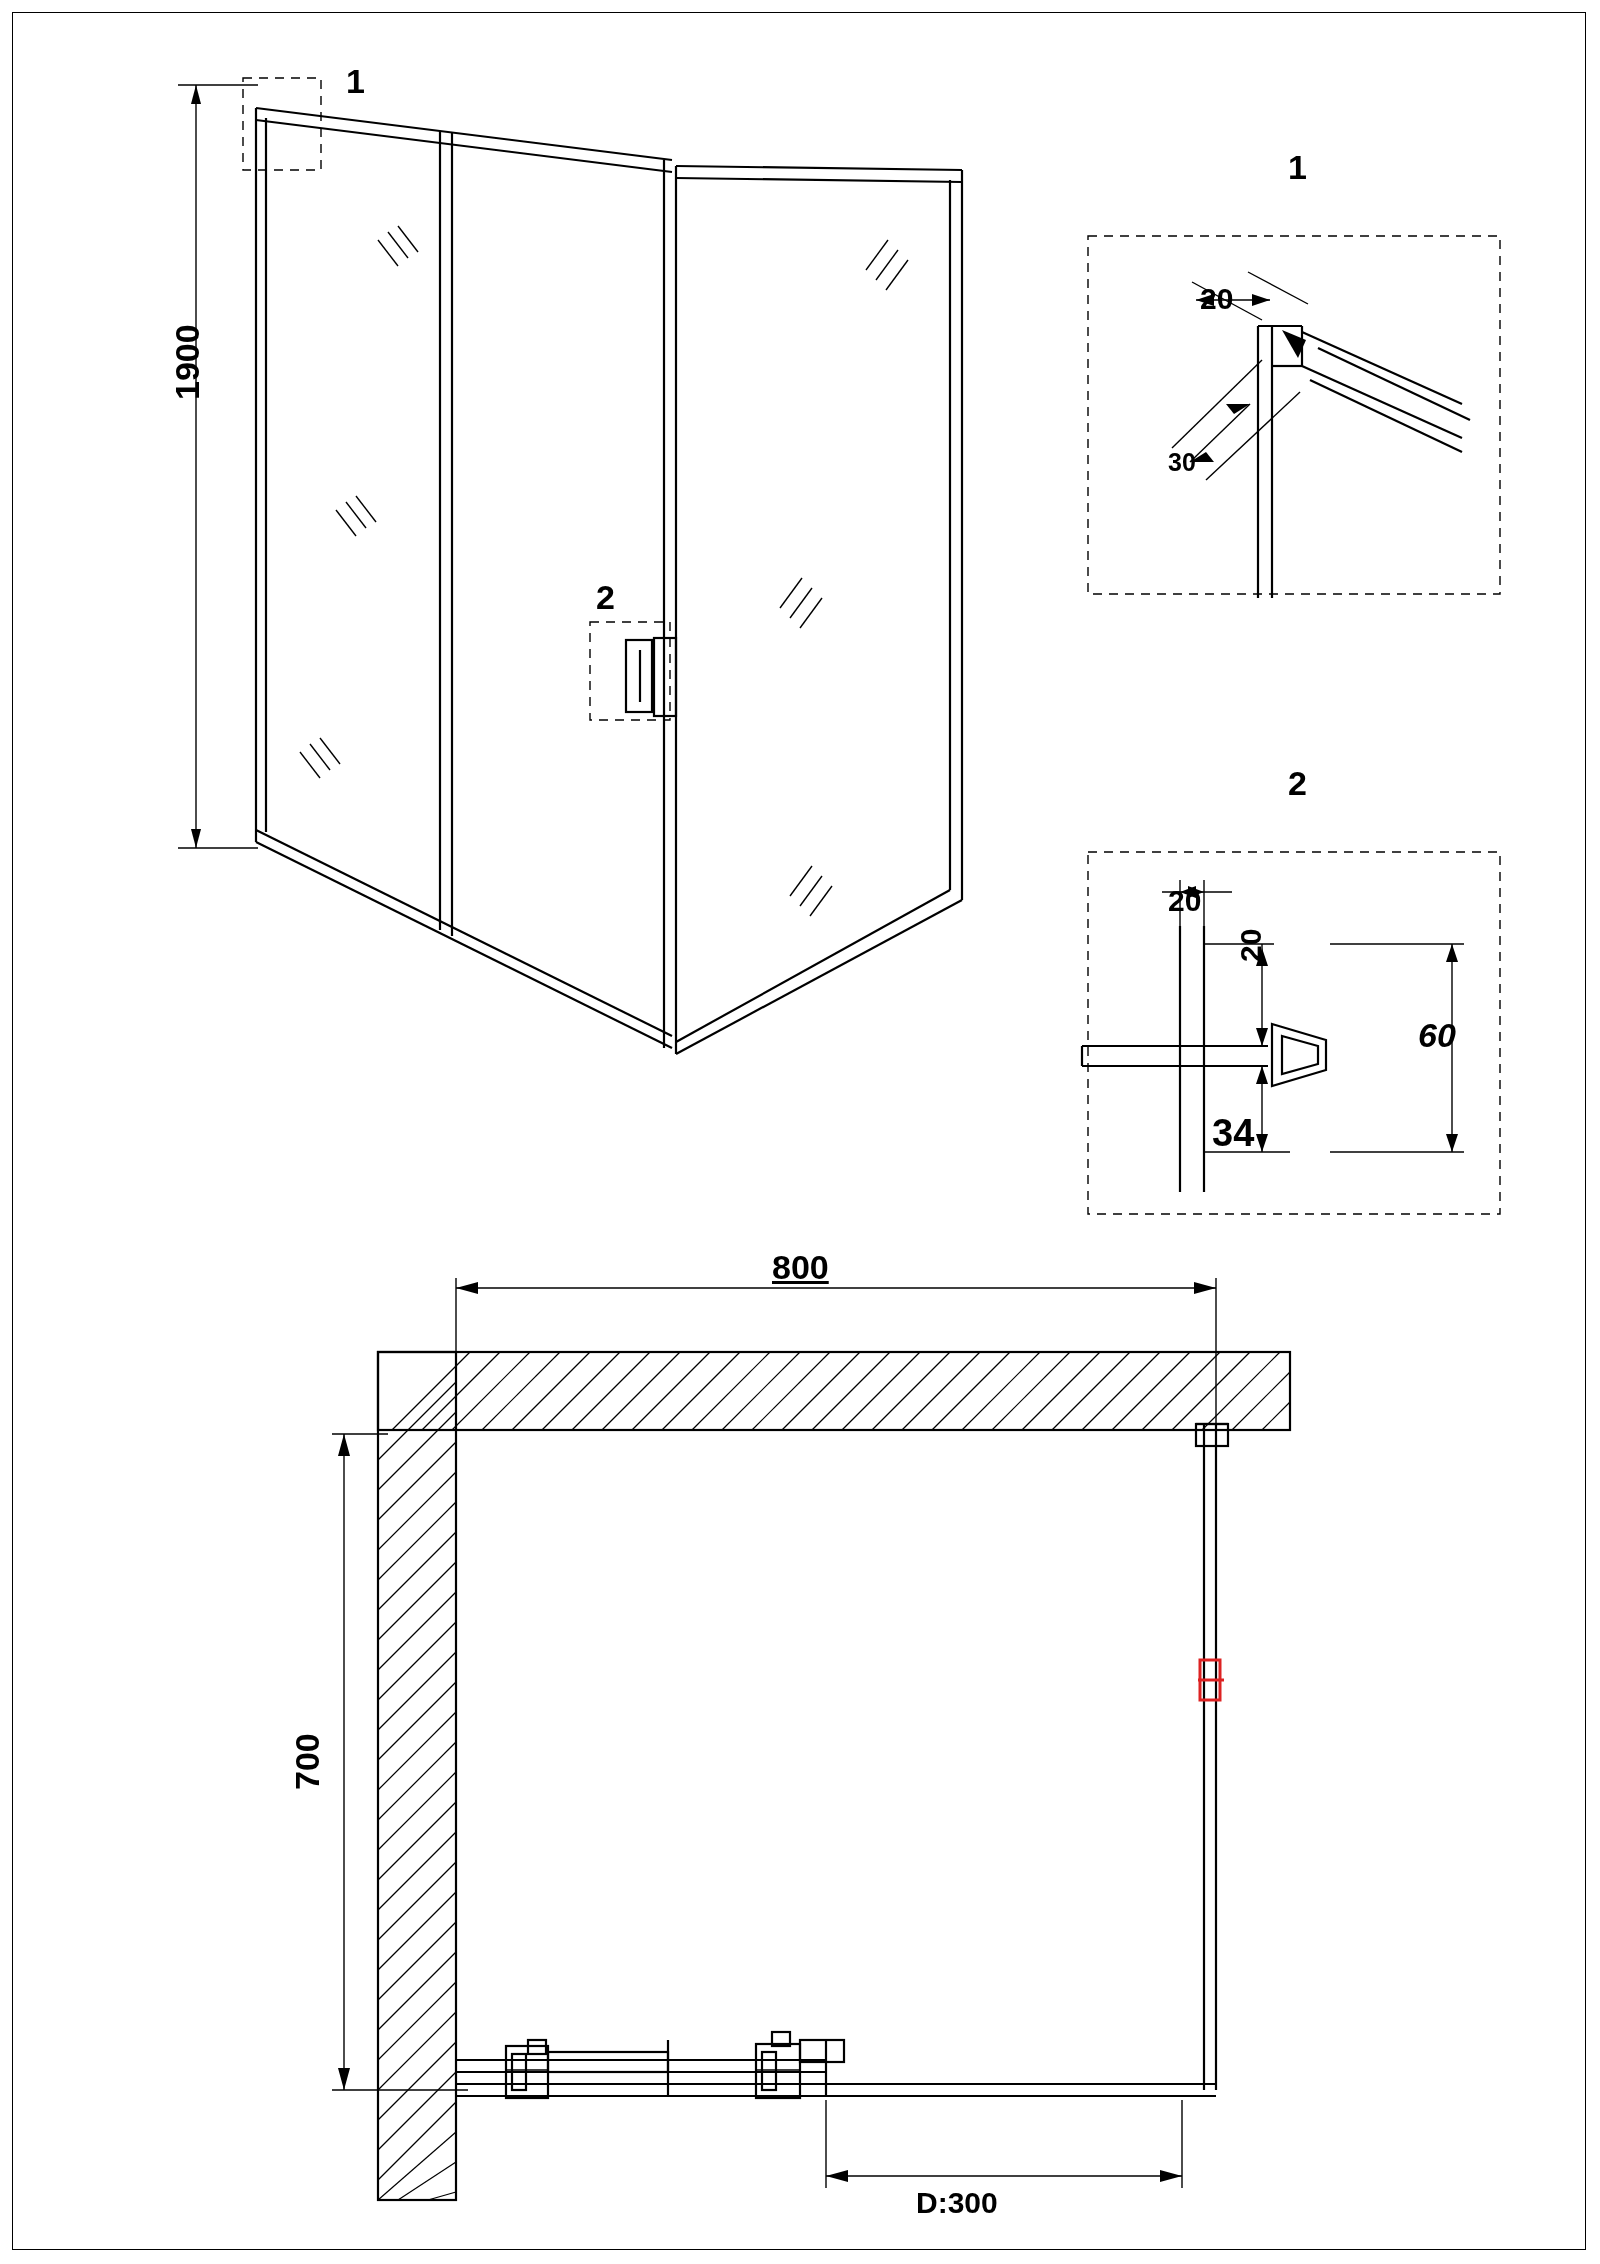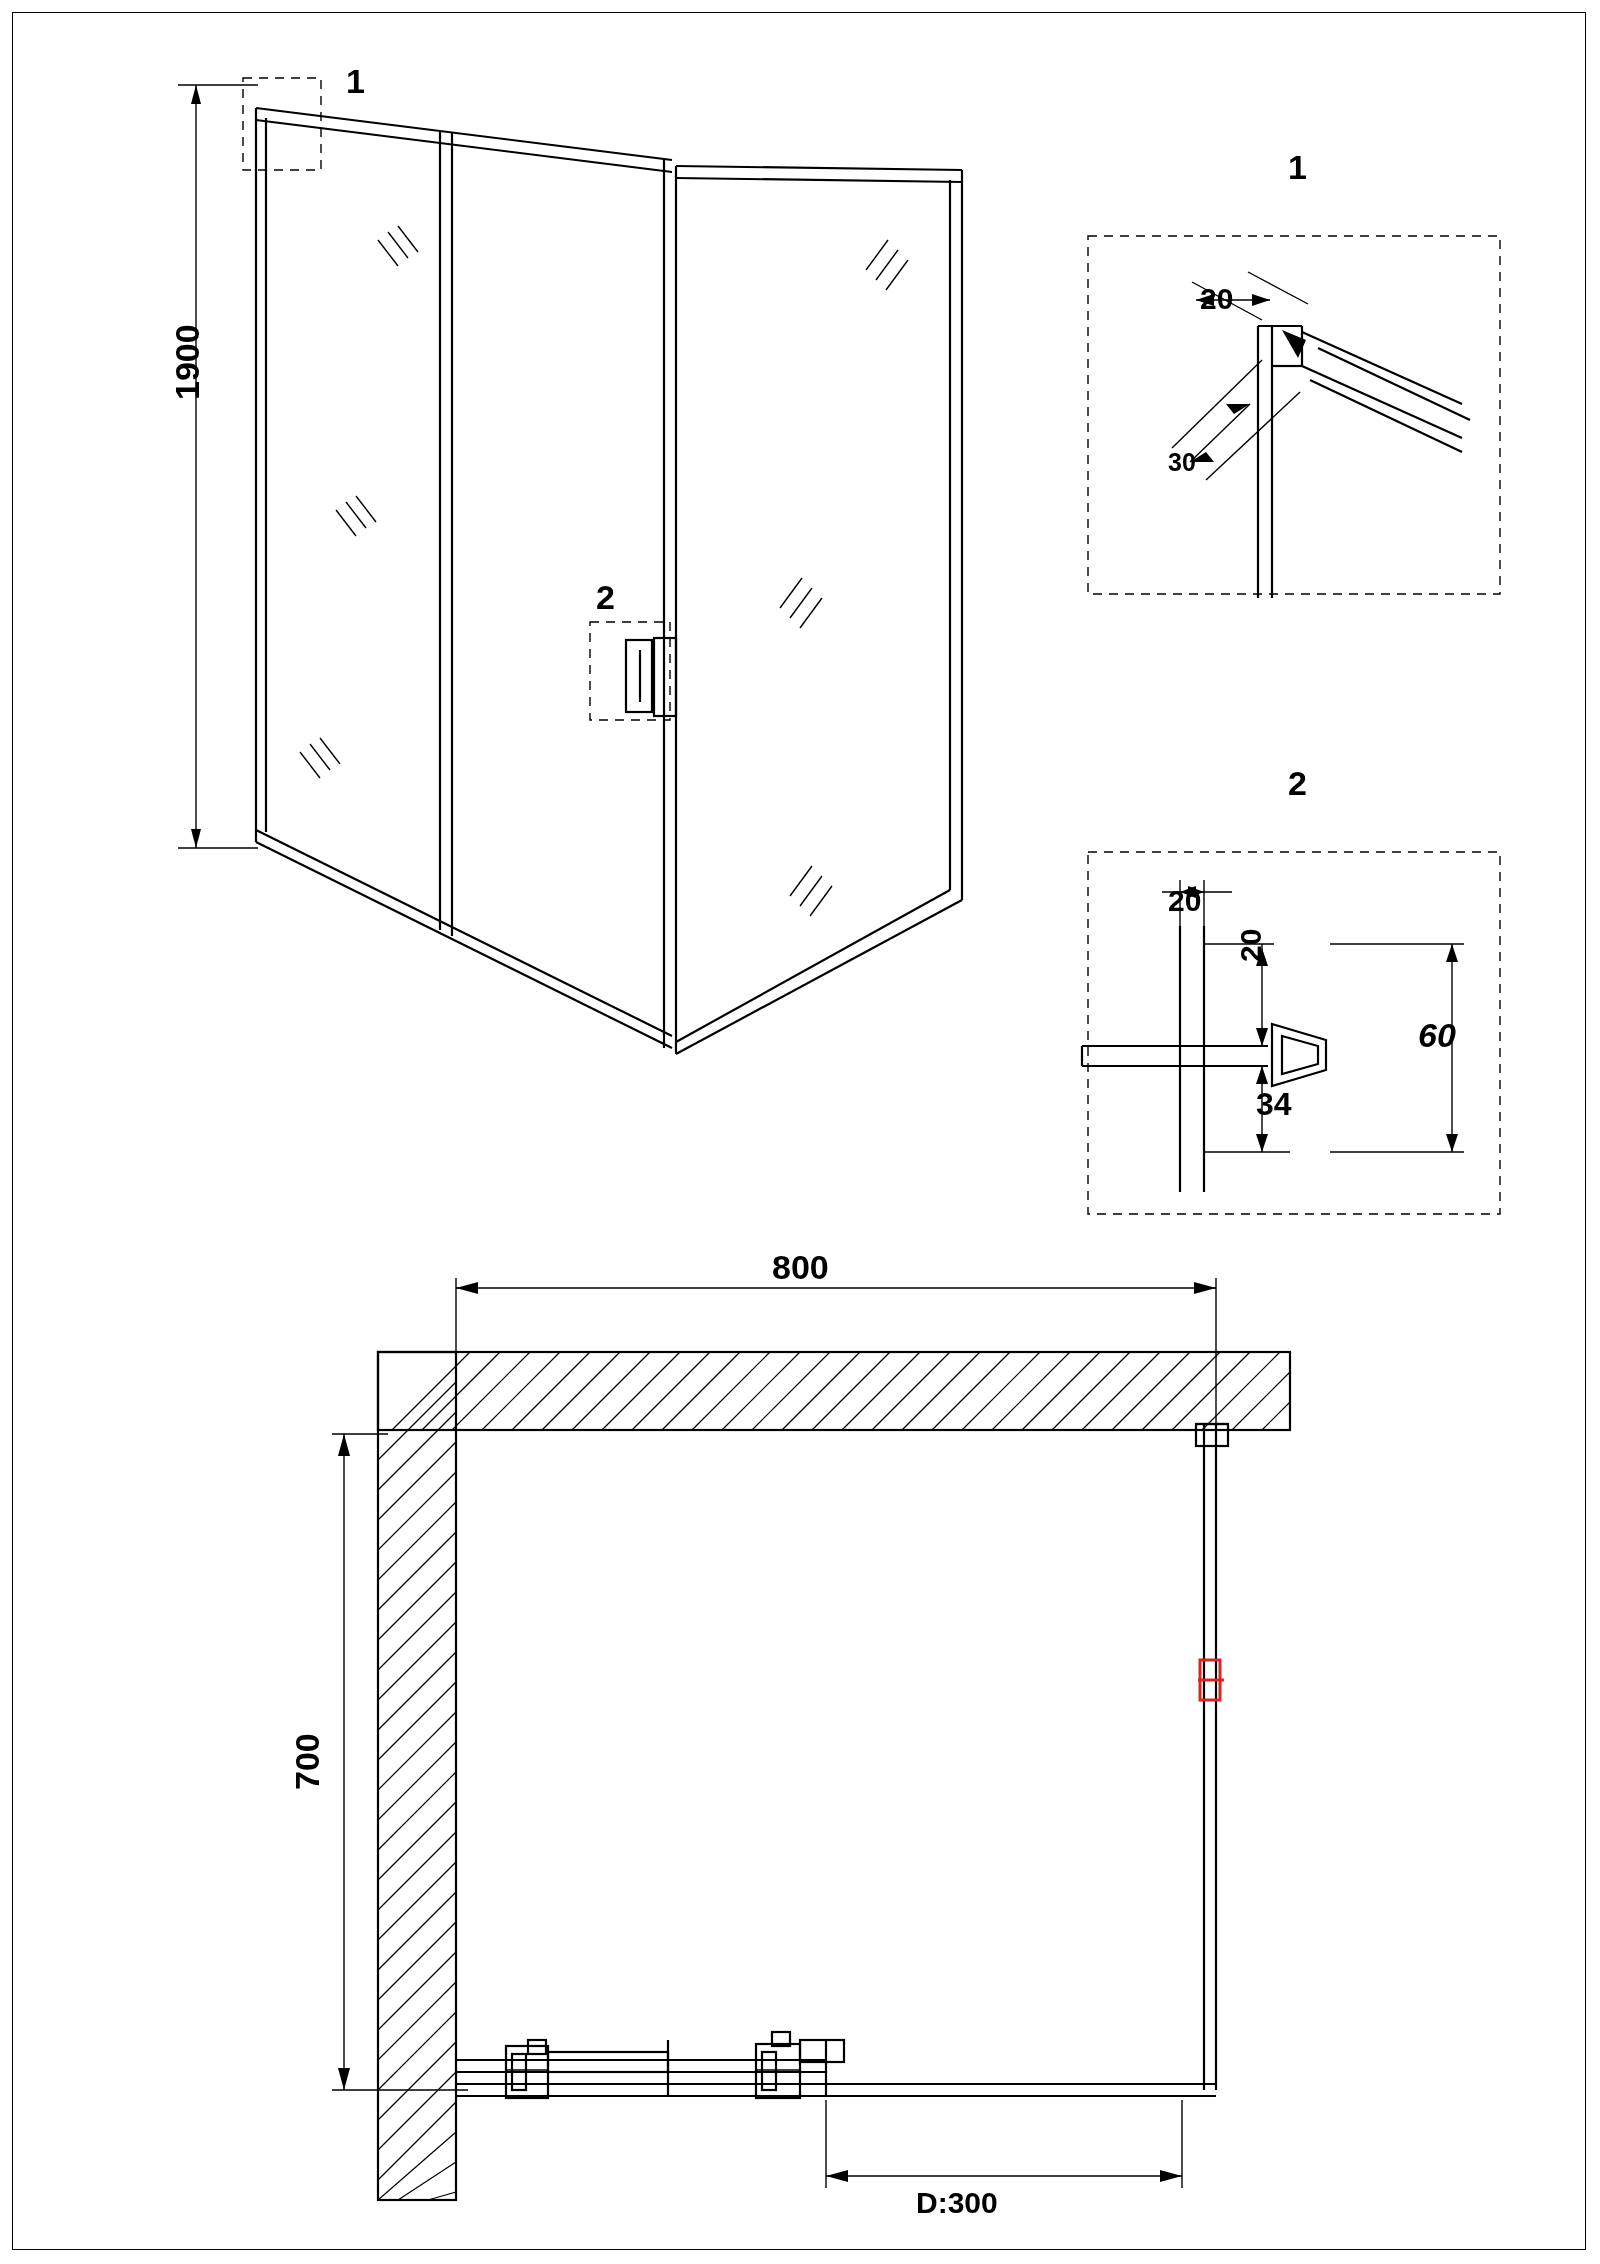--- a/index.html
+++ b/index.html
@@ -292,19 +292,19 @@
   <div class="lbl" style="left:596px;top:578px;font-size:34px;">2</div>
   <div class="lbl" style="left:168px;top:400px;font-size:34px;transform:rotate(-90deg);transform-origin:left top;">1900</div>
 
   <div class="lbl" style="left:1288px;top:148px;font-size:34px;">1</div>
   <div class="lbl" style="left:1200px;top:282px;font-size:30px;">20</div>
   <div class="lbl" style="left:1168px;top:448px;font-size:25px;">30</div>
 
   <div class="lbl" style="left:1288px;top:764px;font-size:34px;">2</div>
   <div class="lbl" style="left:1168px;top:884px;font-size:30px;">20</div>
   <div class="lbl" style="left:1234px;top:962px;font-size:30px;transform:rotate(-90deg);transform-origin:left top;">20</div>
-  <div class="lbl" style="left:1212px;top:1086px;font-size:32px;margin-left:44px;">34</div>
+  <div class="lbl" style="left:1212px;top:1112px;font-size:38px;">34</div>
   <div class="lbl" style="left:1418px;top:1016px;font-size:34px;font-style:italic;">60</div>
 
-  <div class="lbl" style="left:772px;top:1248px;font-size:34px;">800</div>
+  <div class="lbl" style="left:772px;top:1248px;font-size:34px;text-decoration:underline;">800</div>
   <div class="lbl" style="left:288px;top:1790px;font-size:34px;transform:rotate(-90deg);transform-origin:left top;">700</div>
   <div class="lbl" style="left:916px;top:2186px;font-size:30px;">D:300</div>
 </div>
 
 </body></html>

